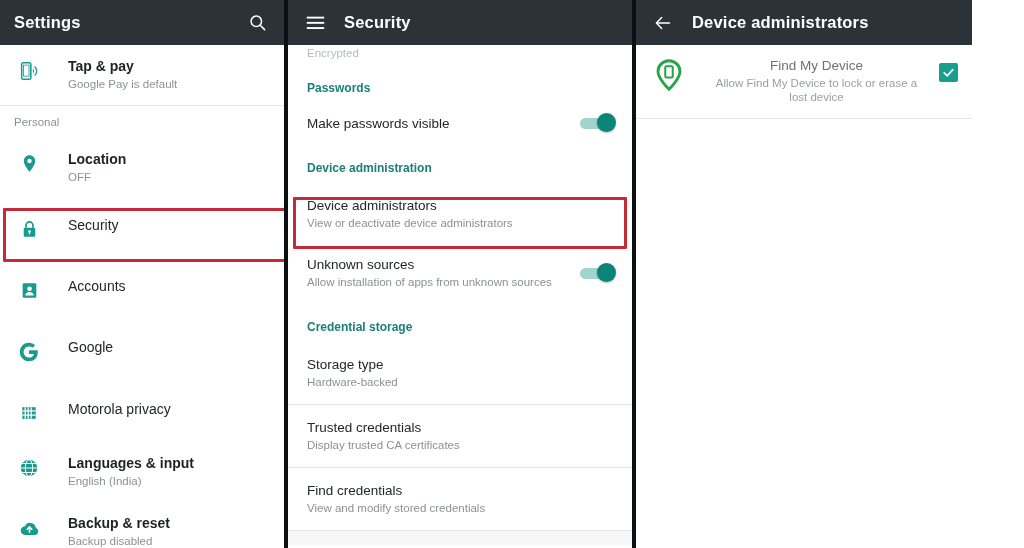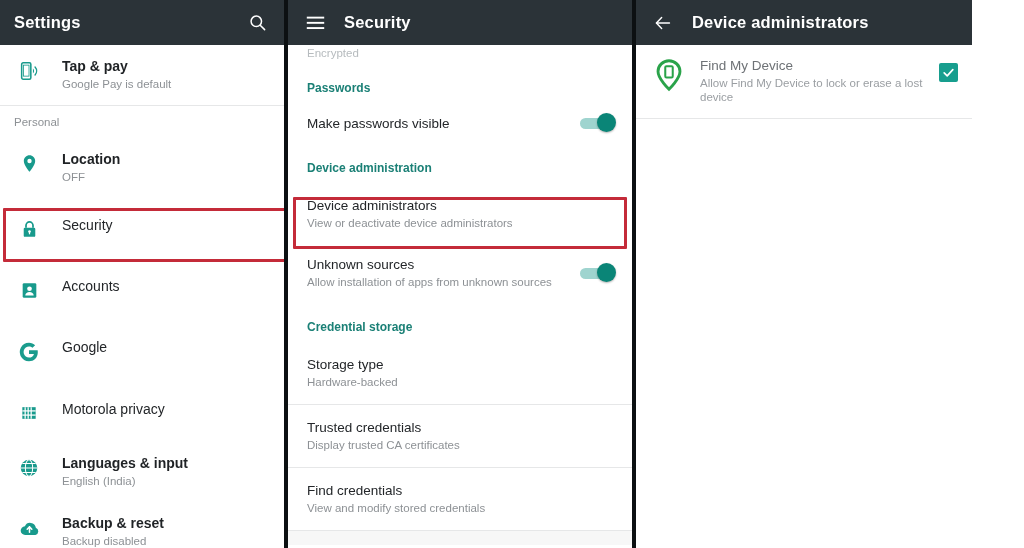--- a/index.html
+++ b/index.html
@@ -33,20 +33,21 @@
   .icon-btn.lead { margin-right:16px; }
   .icon-btn svg { display:block; }
 
   
   .list { background:#fff; }
   .row {
     display:flex; align-items:flex-start;
     padding:11px 16px 11px 14px;
     position:relative;
     background:#fff;
+    gap:6px;
   }
   .row .ico {
     width:30px; flex:0 0 30px; display:flex; align-items:center; justify-content:center;
     margin-top:2px;
   }
   .row .txt { flex:1; padding-left:16px; min-width:0; }
   .row .title {
     font-size:13.5px; color:#232629; line-height:17px; font-weight:normal;
   }
   .row .sub {
@@ -91,21 +92,21 @@
   .toggle .track {
     position:absolute; left:0; top:5px; width:30px; height:11px;
     border-radius:6px; background:#9fd4cf;
   }
   .toggle .thumb {
     position:absolute; right:0; top:0; width:19px; height:19px;
     border-radius:50%; background:#0a8577; box-shadow:0 1px 2px rgba(0,0,0,.3);
   }
 
   
-  .panel-right .row { padding:12px 14px 14px 14px; align-items:flex-start; }
+  .panel-right .row { padding:12px 14px 14px 14px; align-items:flex-start;text-align:center; }
   .panel-right .row .ico { width:38px; flex:0 0 38px; margin-top:1px; }
   .panel-right .row .txt { padding-left:12px; }
   .panel-right .row .title { font-size:13.5px; color:#6e7276; }
   .panel-right .row .sub { font-size:11.5px; color:#9a9ea2; line-height:14px; }
   .checkbox {
     width:19px; height:19px; flex:0 0 19px; margin-top:6px; margin-left:6px;
     background:#179e8e; border-radius:2px;
     display:flex; align-items:center; justify-content:center;
   }
   .checkbox svg { display:block; }

